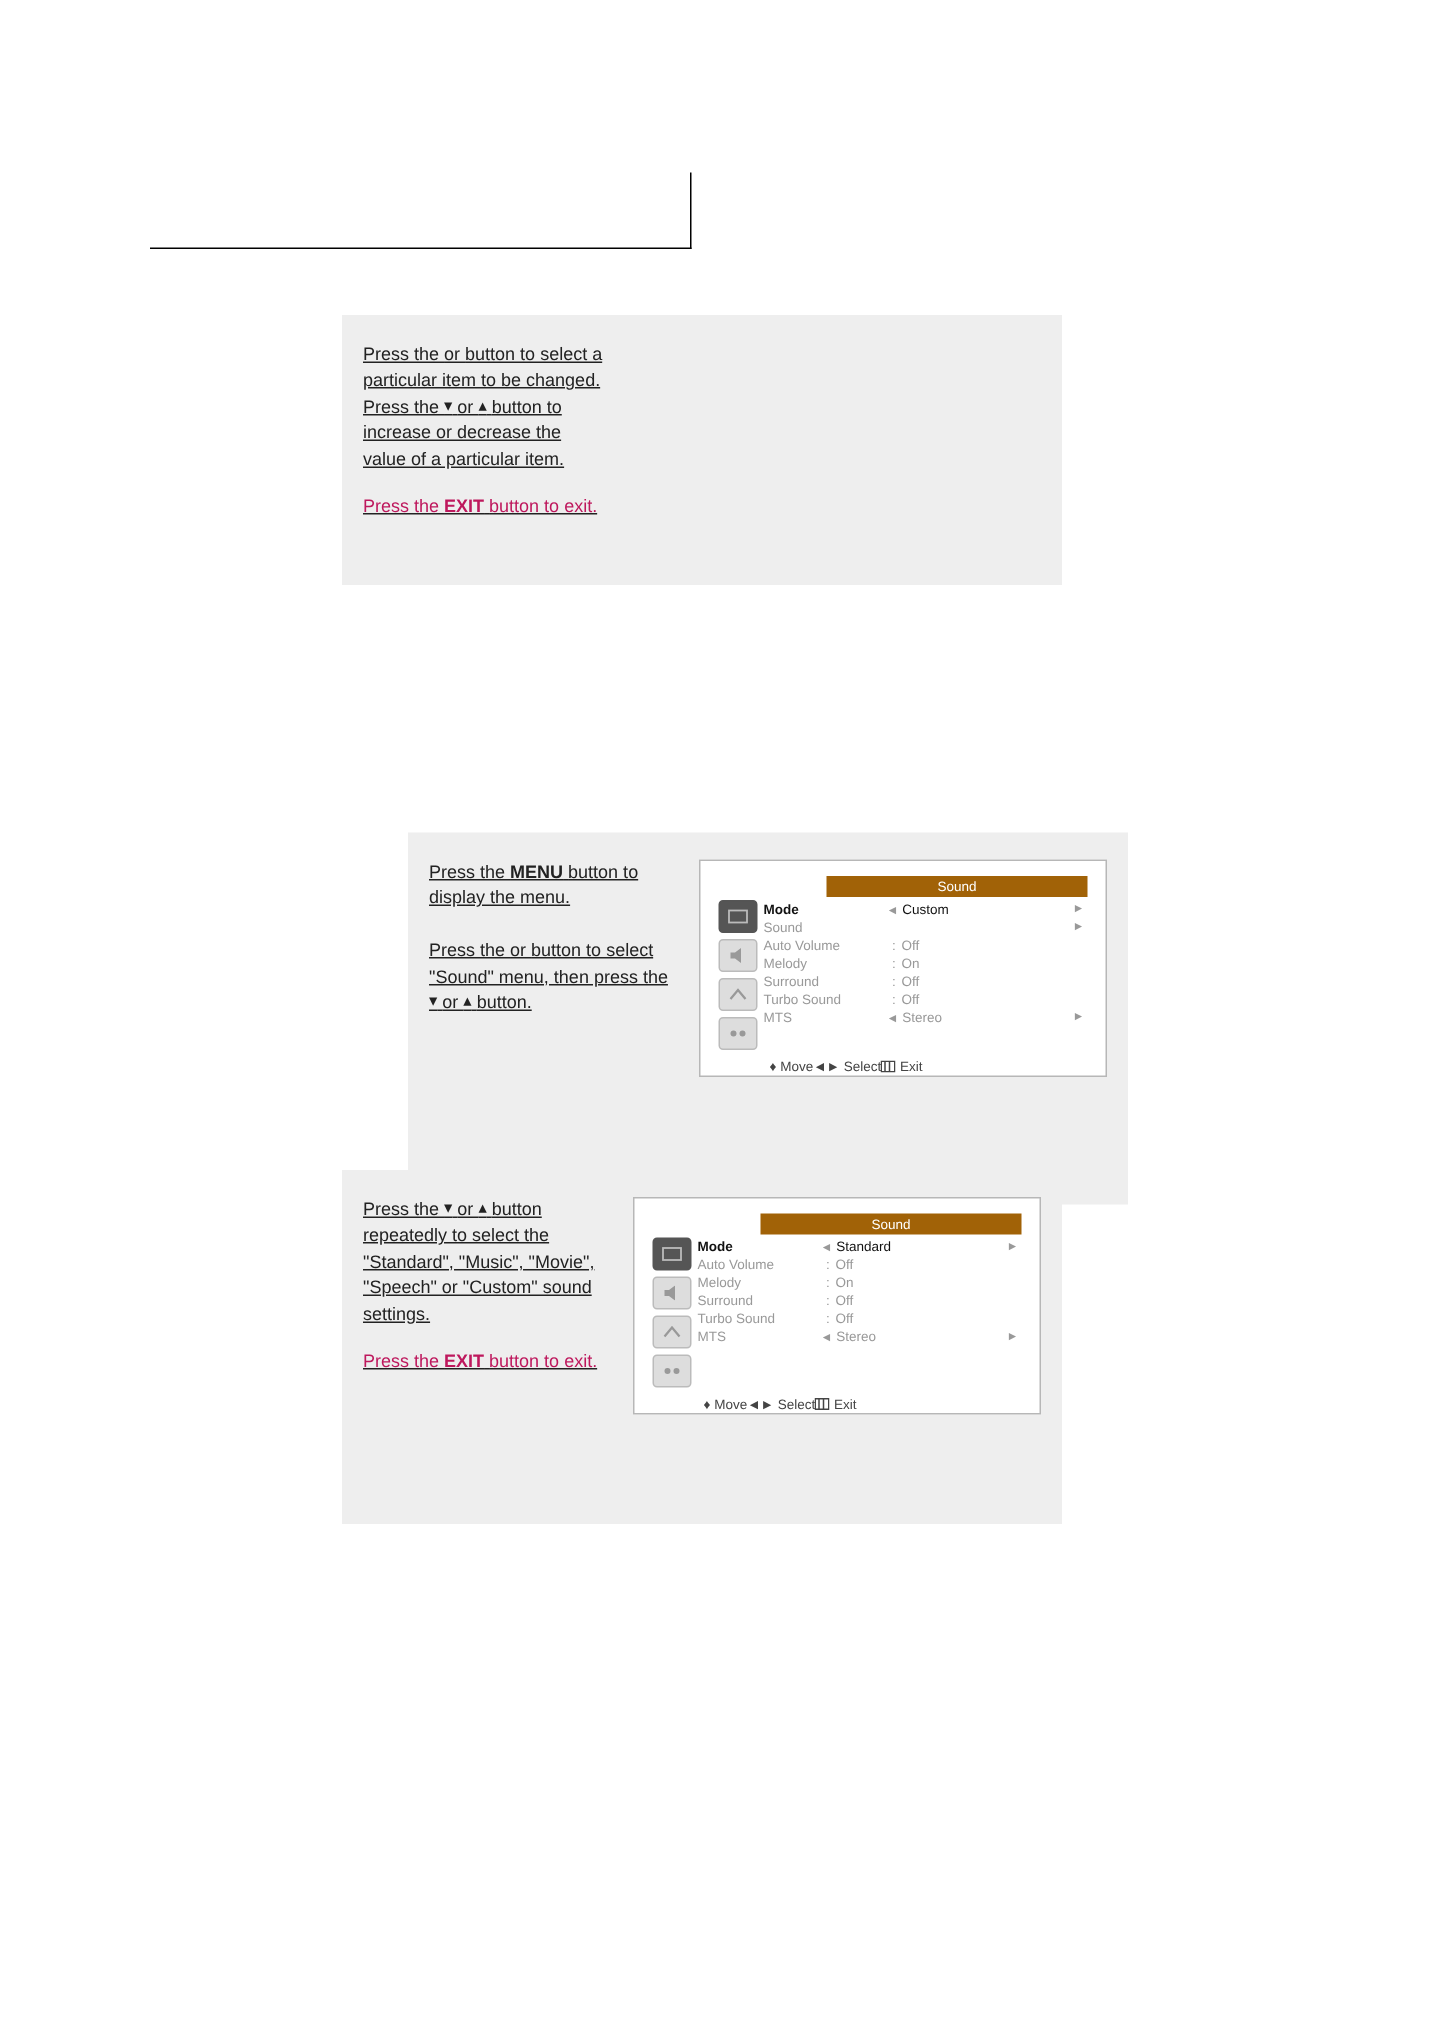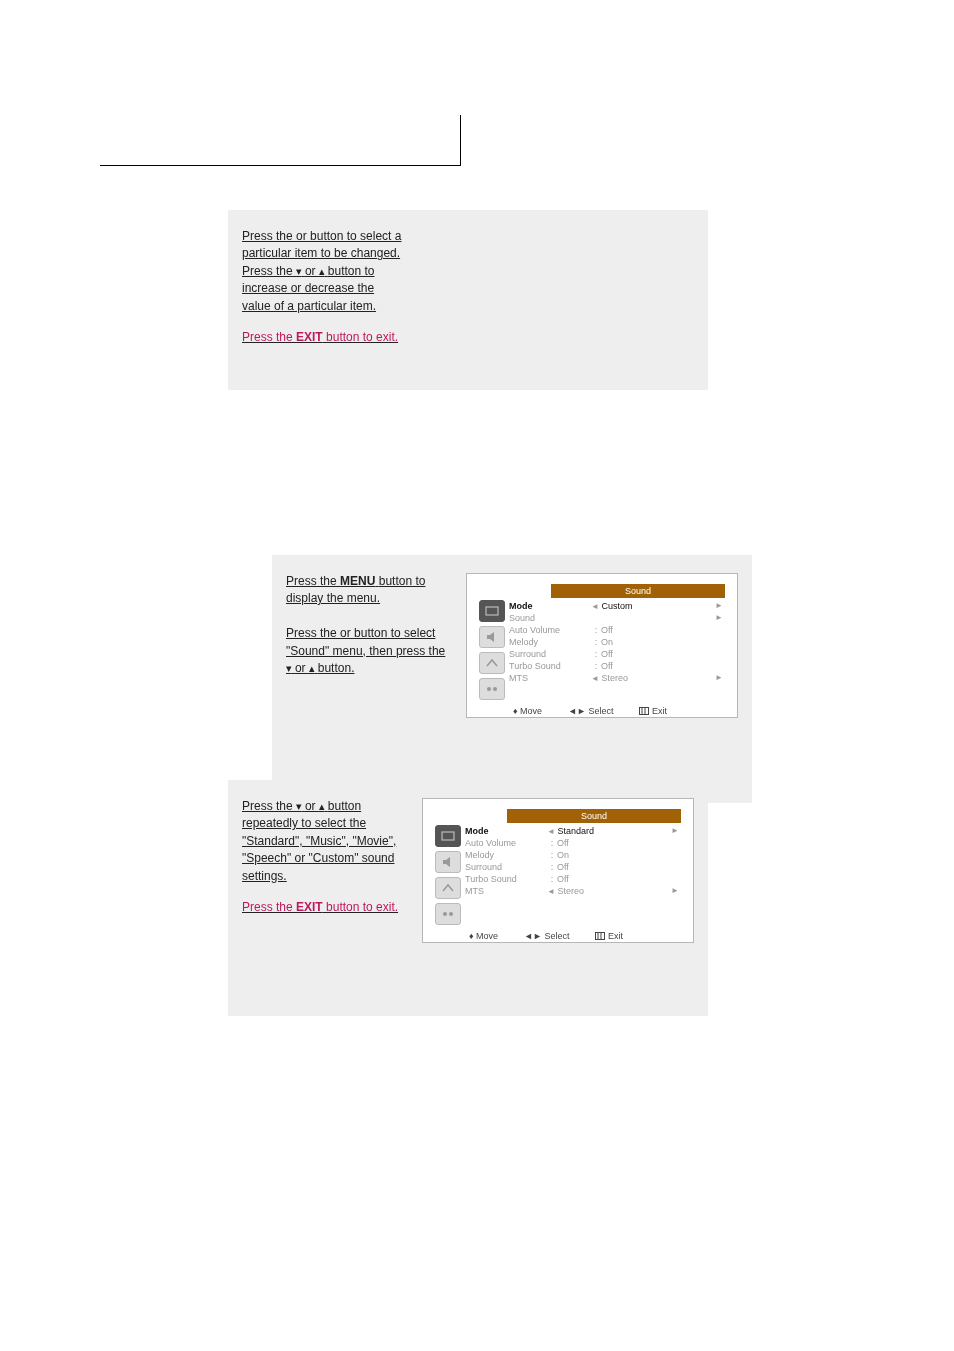--- a/index.html
+++ b/index.html
@@ -127,21 +127,20 @@
     color: #999;
   }
   .osd-item .lbl { width: 82px; }
   .osd-item .sep { width: 10px; text-align:center; }
   .osd-item .val { flex: 1; }
   .osd-item.hl { color:#111; }
   .osd-item.hl .lbl { font-weight:bold; }
   .osd-item .arrow { width:10px; color:#999; font-size:8px;}
   .osd-footer {
     display: flex;
-    gap: 26px;
     font-size: 9px;
     color: #444;
     padding-left: 34px;
     padding-top: 6px;
   }
   .osd-footer span svg { vertical-align: -1px; }
   .exit-line {
     font-size: 12px;
     color: #be185d;
     margin-top: 14px;

